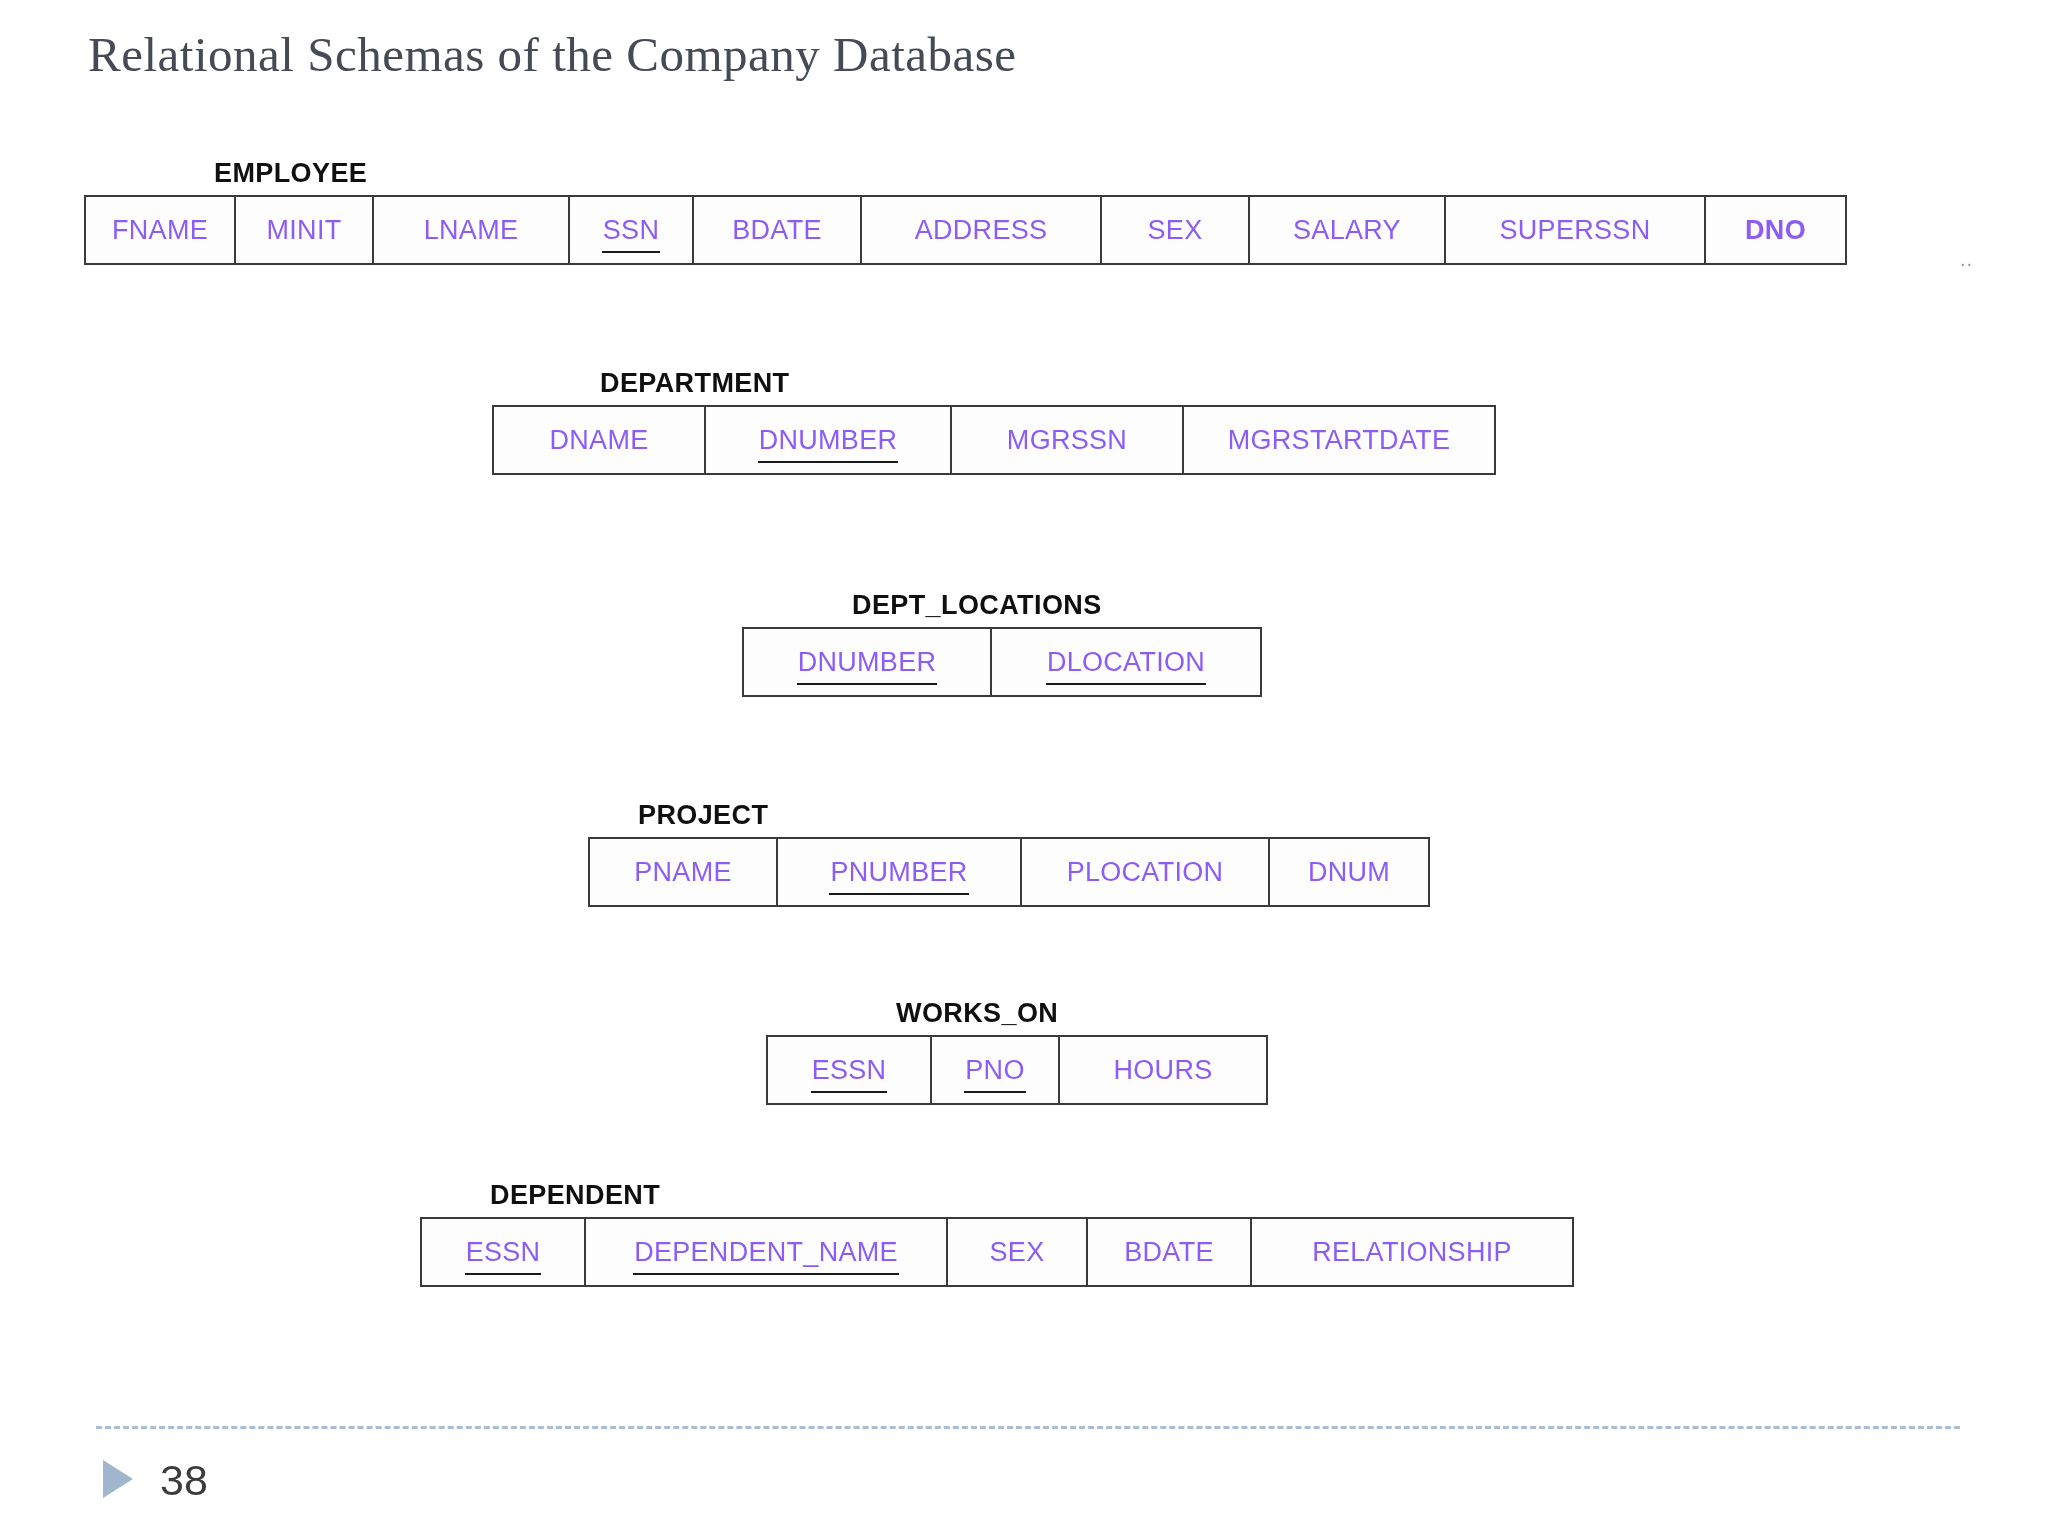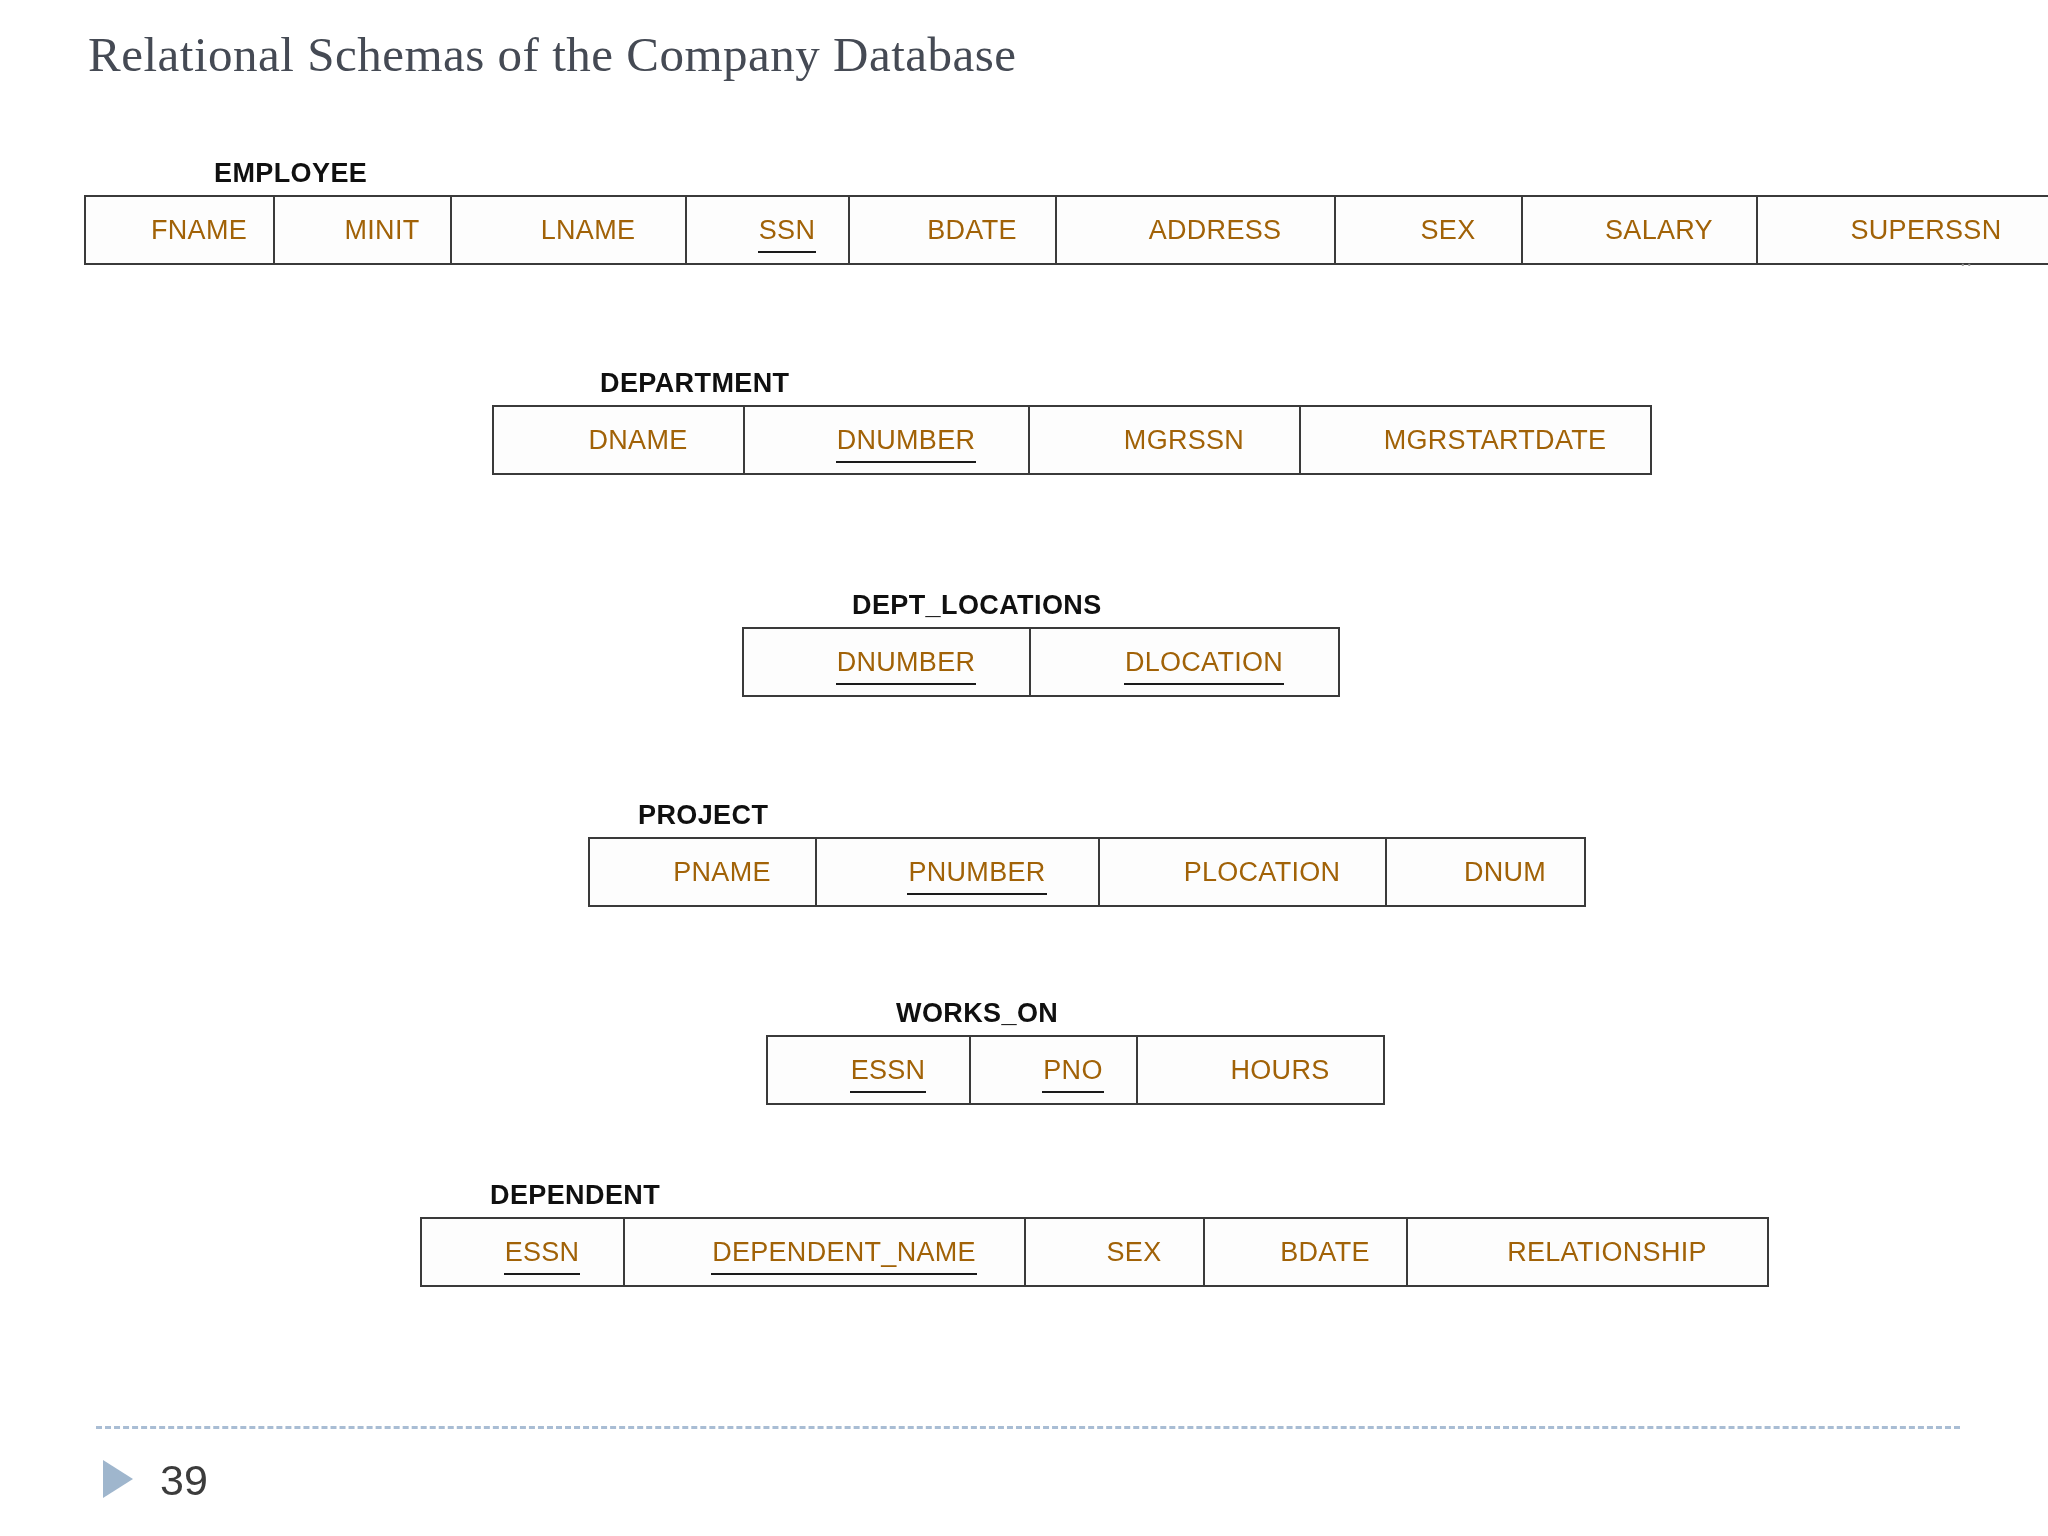--- a/index.html
+++ b/index.html
@@ -60,25 +60,24 @@
 
   .attr-cell {
     border-right: 2px solid #3a3a3a;
     box-sizing: border-box;
     display: flex;
     align-items: center;
     justify-content: center;
     height: 66px;
     font-family: "Liberation Sans", sans-serif;
     font-size: 27px;
-    color: #a16207;
+    color: #8b5cf6;
     letter-spacing: 0.3px;
     white-space: nowrap;
     position: relative;
-    margin-left: 39px;
   }
   .attr-cell:last-child {
     border-right: none;
   }
   .attr-label {
     display: inline-block;
     position: relative;
     line-height: 1;
   }
   .attr-label.pk::after {
@@ -252,14 +251,14 @@
           <span class="attr-label">RELATIONSHIP</span>
         </div>
       </div>
     </div>
     <div class="stray-mark" style="left: 1960px; top: 248px;">..</div>
   </div>
 
 <div id="slide-footer">
   <div id="footer-divider"></div>
   <div id="footer-bullet"></div>
-  <div id="page-number">39</div>
+  <div id="page-number">38</div>
 </div>
 
 </body></html>

